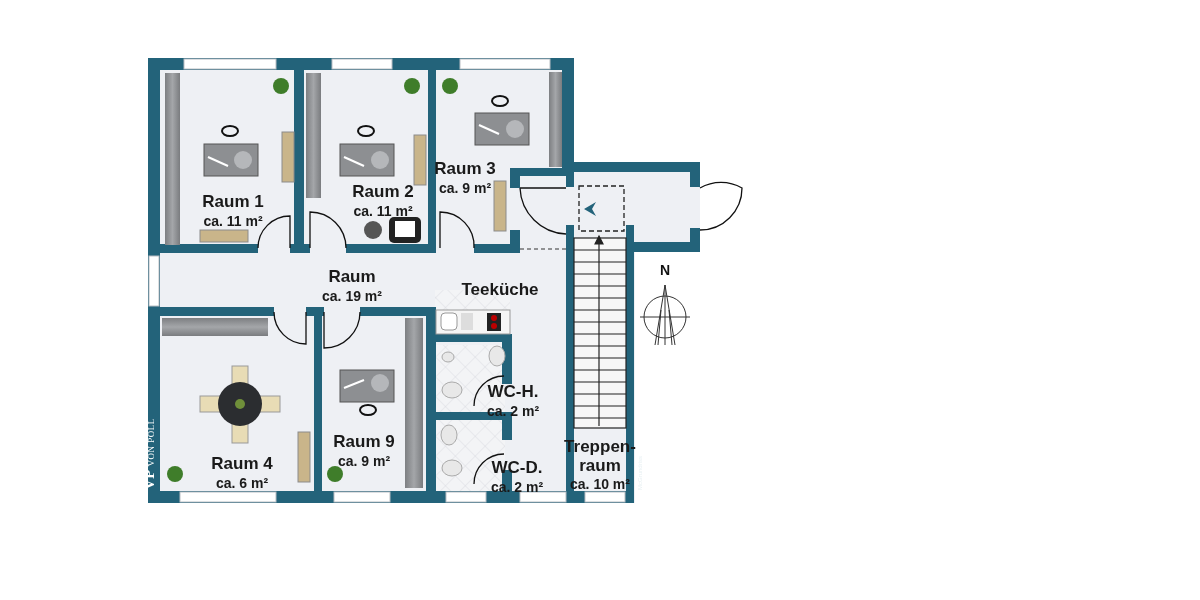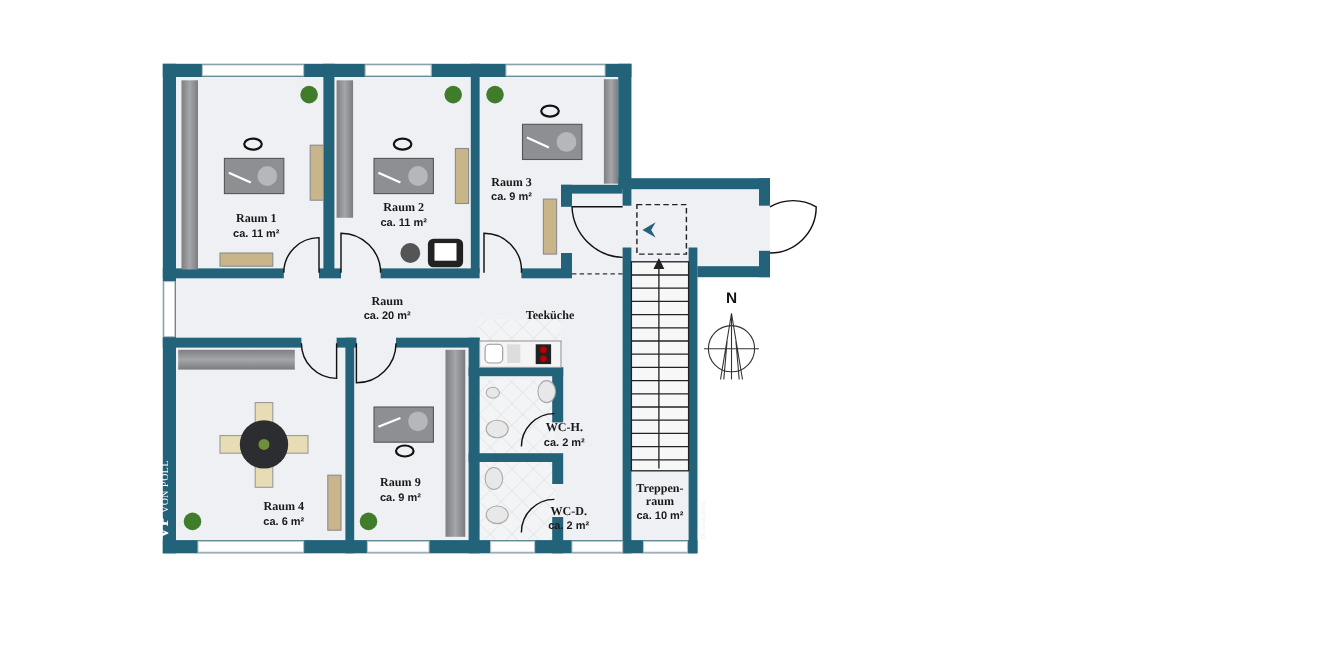--- a/index.html
+++ b/index.html
@@ -1,20 +1,20 @@
 <!DOCTYPE html>
 <html><head>
 <meta charset="utf-8">
 <style>
   html,body{margin:0;padding:0;background:#ffffff;}
   body{width:1200px;height:600px;position:relative;overflow:hidden;font-family:"Liberation Sans",sans-serif;}
   #plan{position:absolute;left:0;top:0;width:1200px;height:600px;}
   .lbl{position:absolute;text-align:center;color:#1a1a1a;line-height:1.1;transform:translateX(-50%);white-space:nowrap;}
-  .lbl .n{font-weight:bold;font-size:11px;display:block;font-family:Liberation Serif, serif;}
-  .lbl .a{font-weight:bold;font-size:10px;display:block;margin-top:2px;}
+  .lbl .n{font-weight:bold;font-size:17px;display:block;}
+  .lbl .a{font-weight:bold;font-size:14px;display:block;margin-top:2px;}
   .north{position:absolute;left:660px;top:262px;font-size:14px;font-weight:bold;color:#111;}
   .brand{position:absolute;left:141px;top:490px;transform-origin:0 0;transform:rotate(-90deg);font-family:"Liberation Serif",serif;color:#ffffff;font-size:9px;letter-spacing:0.5px;white-space:nowrap;}
   .brand .vp{font-size:15px;font-weight:bold;}
   .credit{position:absolute;left:637px;top:490px;transform-origin:0 0;transform:rotate(-90deg);color:#e8f0f3;font-size:6px;white-space:nowrap;}
 </style>
 </head>
 <body>
 
 <svg id="plan" viewBox="0 0 1200 600" xmlns="http://www.w3.org/2000/svg">
   <defs>
@@ -223,36 +223,36 @@
     <line x1="640" y1="317" x2="690" y2="317"></line>
     <line x1="665" y1="285" x2="665" y2="345"></line>
     <path d="M665 285 L655 345 M665 285 L675 345 M661 310 L658 345 M669 310 L672 345"></path>
   </g>
 </svg>
 
 <div class="lbl" style="left:233px;top:193px;">
   <span class="n">Raum 1</span>
   <span class="a">ca. 11 m²</span>
 </div>
-<div class="lbl" style="left:367px;top:183px;">
+<div class="lbl" style="left:383px;top:183px;">
   <span class="n">Raum 2</span>
   <span class="a">ca. 11 m²</span>
 </div>
 <div class="lbl" style="left:465px;top:160px;">
   <span class="n">Raum 3</span>
   <span class="a">ca. 9 m²</span>
 </div>
 <div class="lbl" style="left:352px;top:268px;">
   <span class="n">Raum</span>
-  <span class="a">ca. 20 m²</span>
+  <span class="a">ca. 19 m²</span>
 </div>
 <div class="lbl" style="left:500px;top:281px;">
   <span class="n">Teeküche</span>
 </div>
-<div class="lbl" style="left:242px;top:455px;margin-left:16px;">
+<div class="lbl" style="left:242px;top:455px;">
   <span class="n">Raum 4</span>
   <span class="a">ca. 6 m²</span>
 </div>
 <div class="lbl" style="left:364px;top:433px;">
   <span class="n">Raum 9</span>
   <span class="a">ca. 9 m²</span>
 </div>
 <div class="lbl" style="left:513px;top:383px;">
   <span class="n">WC-H.</span>
   <span class="a">ca. 2 m²</span>

